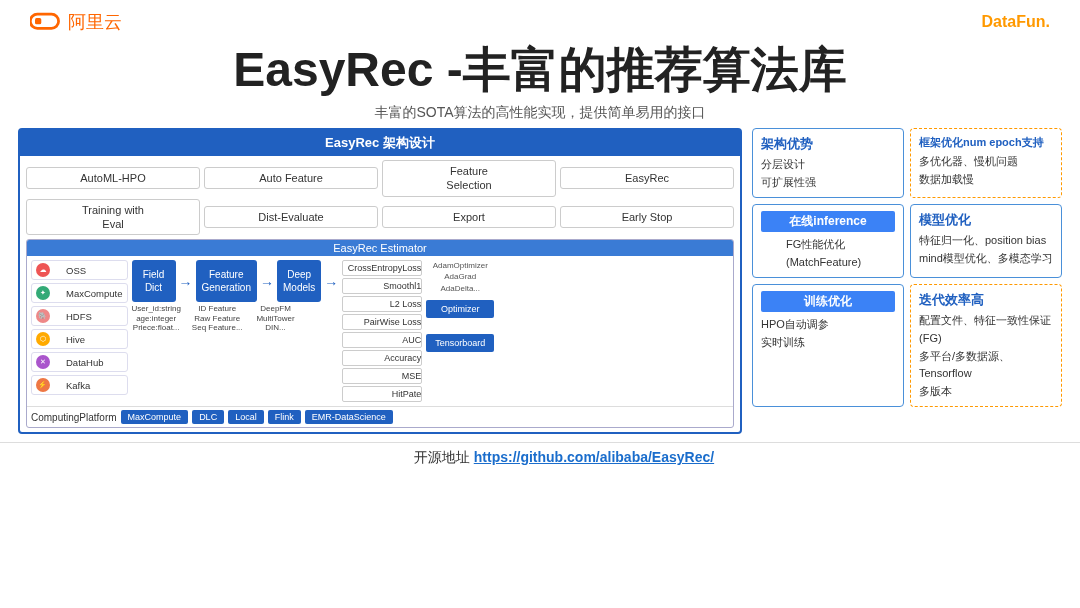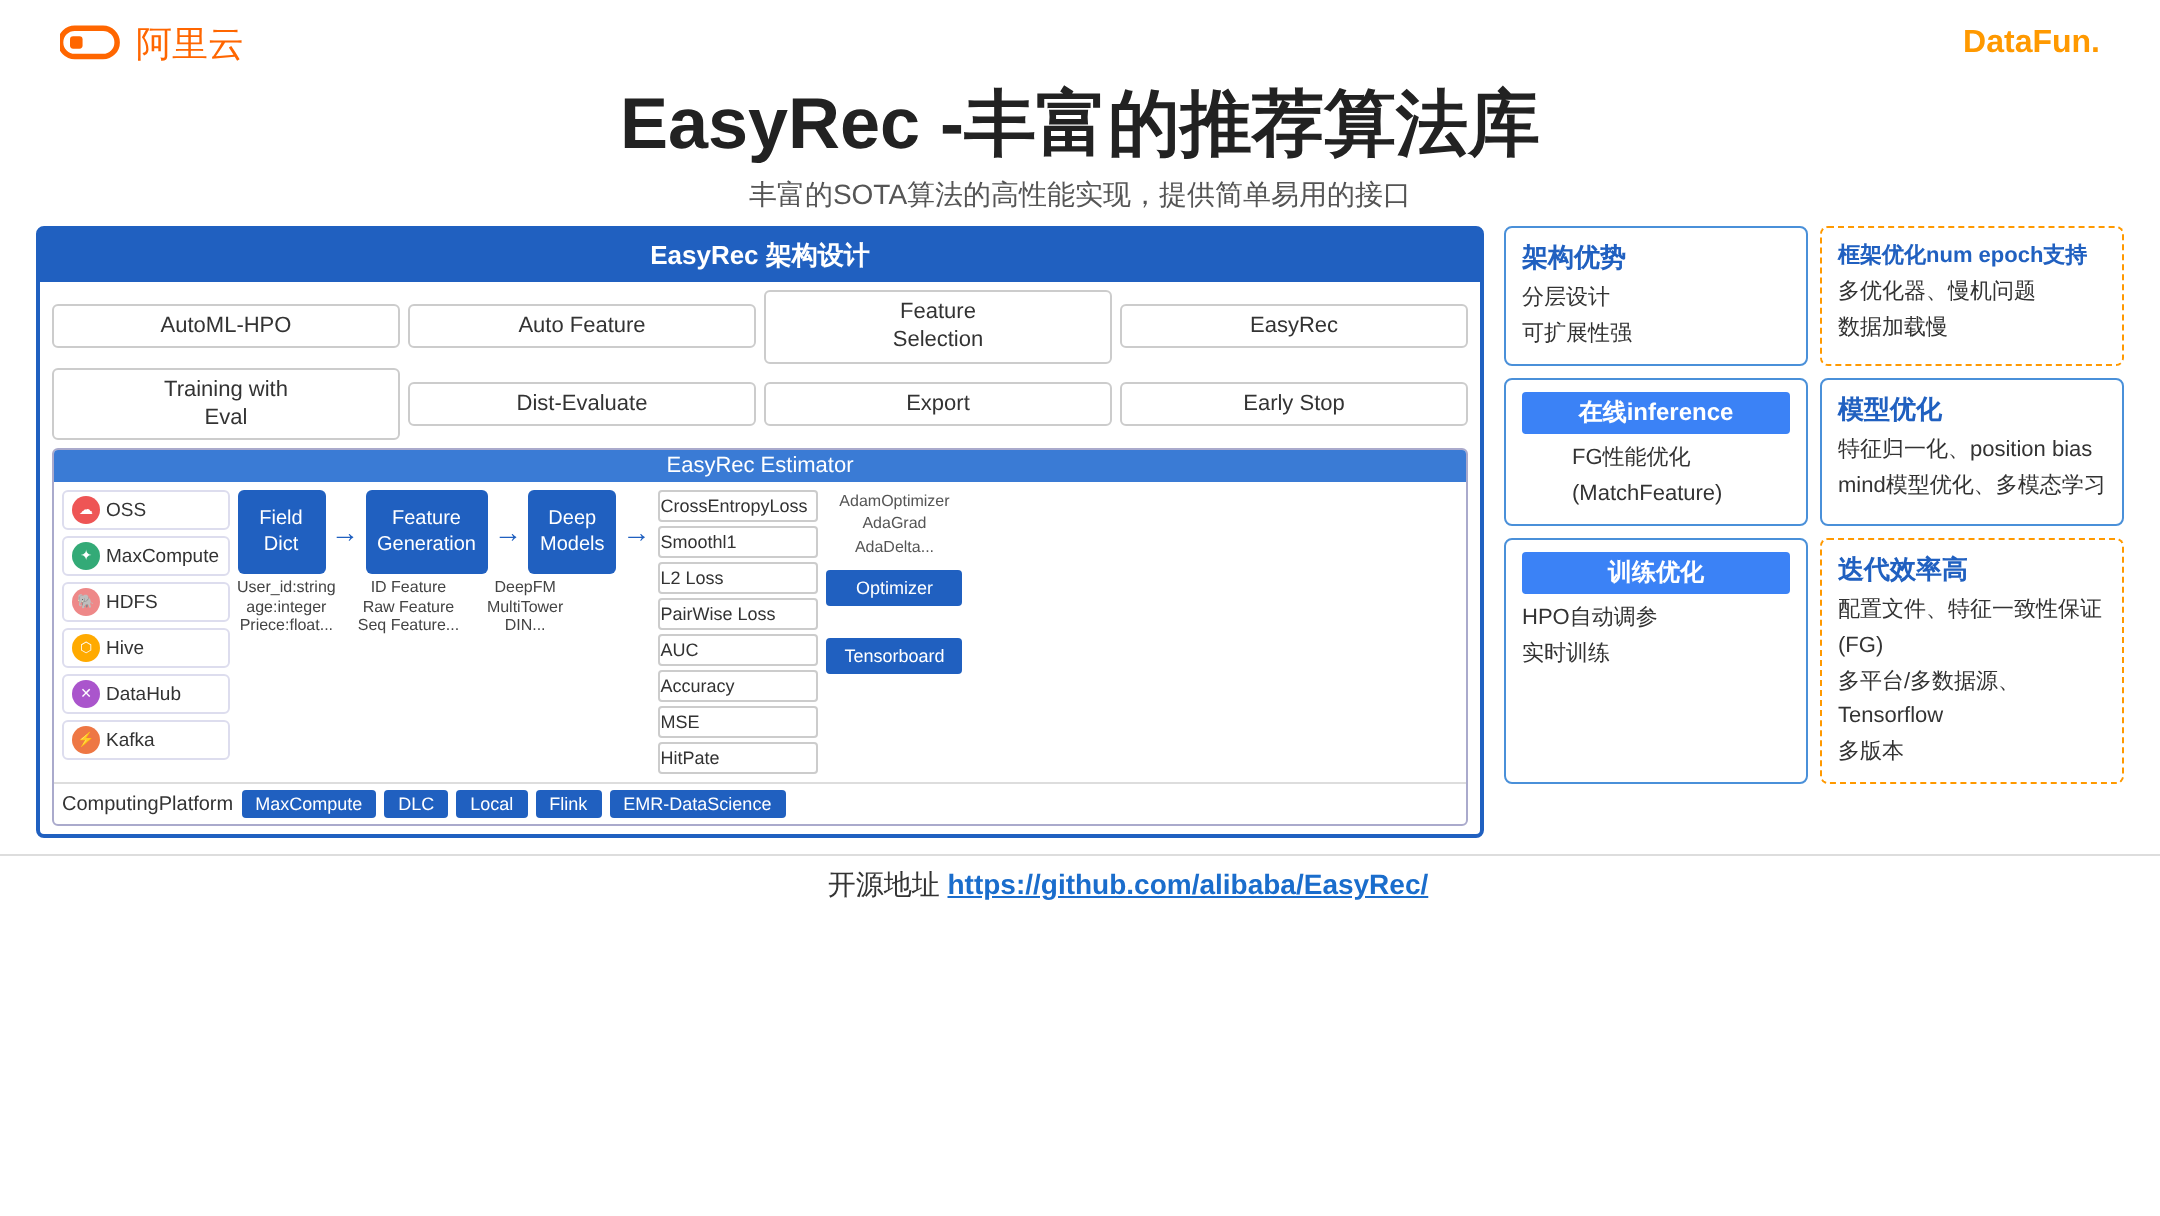--- a/index.html
+++ b/index.html
@@ -39,21 +39,21 @@
       color: #1a6dcc;
     }
     .datafun-logo span { color: #f90; }
 
     
     .title-section {
       text-align: center;
       margin: 0 0 6px 0;
     }
     .main-title {
-      font-size: 36px;
+      font-size: 48px;
       font-weight: bold;
       color: #222;
     }
     .sub-title {
       font-size: 14px;
       color: #555;
       margin-top: 2px;
     }
 
     
@@ -130,21 +130,21 @@
     .data-sources {
       display: flex;
       flex-direction: column;
       gap: 3px;
       min-width: 72px;
     }
 
     .data-source-item {
       display: flex;
       align-items: center;
-      gap: 3px;
+      gap: 16px;
       border: 1px solid #dde;
       border-radius: 3px;
       padding: 2px 4px;
       font-size: 9.5px;
       color: #333;
     }
 
     .ds-icon {
       width: 14px;
       height: 14px;
@@ -193,21 +193,21 @@
       flex-direction: column;
       gap: 2px;
       min-width: 80px;
     }
 
     .metric-item {
       border: 1px solid #ccc;
       border-radius: 2px;
       padding: 2px 0;
       font-size: 9px;
-      text-align: left;
+      text-align: right;
       color: #333;
     }
 
     
     .side-labels {
       display: flex;
       flex-direction: column;
       gap: 6px;
       justify-content: center;
     }

